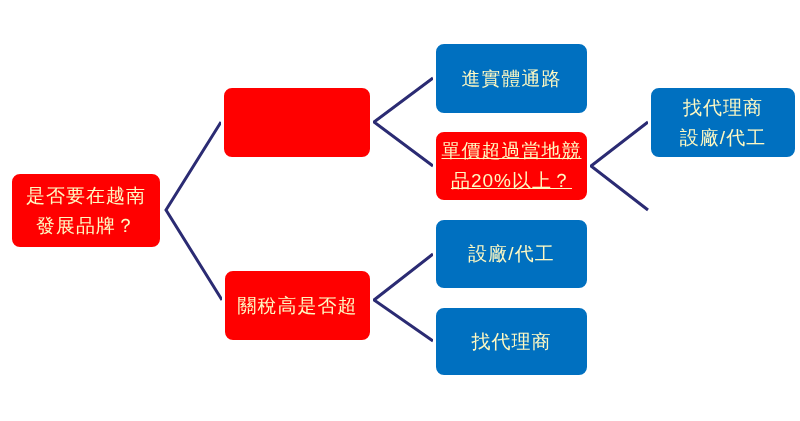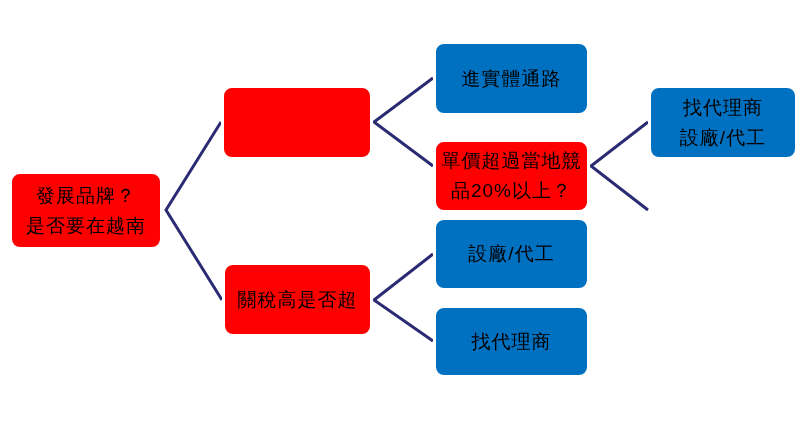--- a/index.html
+++ b/index.html
@@ -23,54 +23,54 @@
   .node {
     position: absolute;
     box-sizing: border-box;
     border: 3px solid #ffffff;
     border-radius: 11px;
     display: flex;
     flex-direction: column;
     align-items: center;
     justify-content: center;
     text-align: left;
-    color: #000000;
+    color: #fef9c3;
     font-size: 19px;
     line-height: 30px;
     letter-spacing: 1px;
   }
   .node.decision { background: #FF0000; }
   .node.outcome  { background: #0070C0; }
 
   
   #n-root          { left: 9px;   top: 171px; width: 154px; height: 79px; }
   #n-budget        { left: 221px; top: 85px;  width: 152px; height: 75px; }
-  #n-tariff        { left: 222px; top: 262px; width: 151px; height: 75px; }
+  #n-tariff        { left: 222px; top: 268px; width: 151px; height: 75px; }
   #n-physical      { left: 433px; top: 41px;  width: 157px; height: 75px; }
-  #n-price         { left: 433px; top: 139px; width: 157px; height: 74px; }
+  #n-price         { left: 433px; top: 129px; width: 157px; height: 74px; text-decoration: underline; }
   #n-factory       { left: 433px; top: 217px; width: 157px; height: 74px; }
   #n-agent         { left: 433px; top: 305px; width: 157px; height: 73px; }
   #n-agent-factory { left: 648px; top: 85px;  width: 150px; height: 75px; }
   #n-ecommerce     { left: 648px; top: 173px; width: 150px; height: 73px; }
 </style>
 </head>
 <body>
 
 <div class="canvas">
 
   <svg class="connectors" viewBox="0 0 800 421" xmlns="http://www.w3.org/2000/svg">
     <polyline points="221,122 166,210 222,300" fill="none" stroke="#2B2B73" stroke-width="3"></polyline>
     <polyline points="433,78 374,122 433,166" fill="none" stroke="#2B2B73" stroke-width="3"></polyline>
     <polyline points="433,254 374,300 433,341" fill="none" stroke="#2B2B73" stroke-width="3"></polyline>
     <polyline points="648,122 591,166 648,210" fill="none" stroke="#2B2B73" stroke-width="3"></polyline>
   </svg>
 
   <div id="n-root" class="node decision">
+    <span>是否要在越南</span>
     <span>發展品牌？</span>
-    <span>是否要在越南</span>
   </div>
 
   <div id="n-budget" class="node decision">
   </div>
 
   <div id="n-tariff" class="node decision">
     <span>關稅高是否超</span>
   </div>
 
   <div id="n-physical" class="node outcome">

